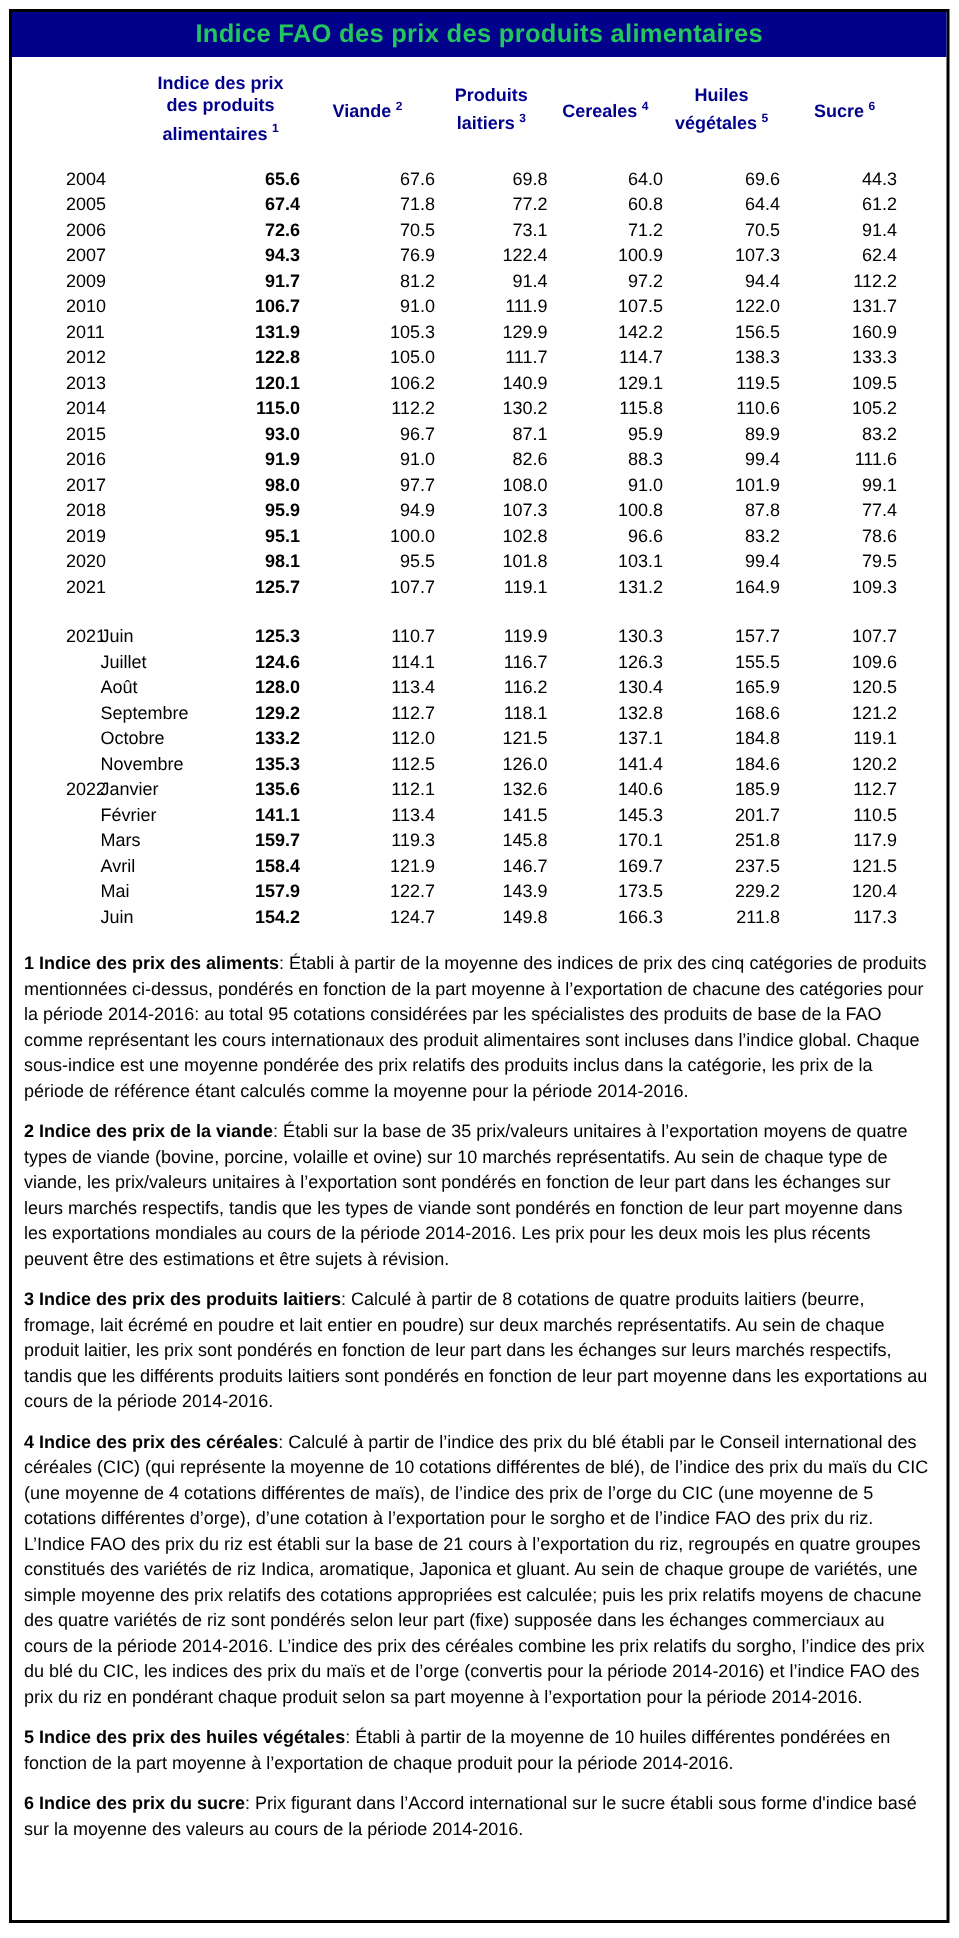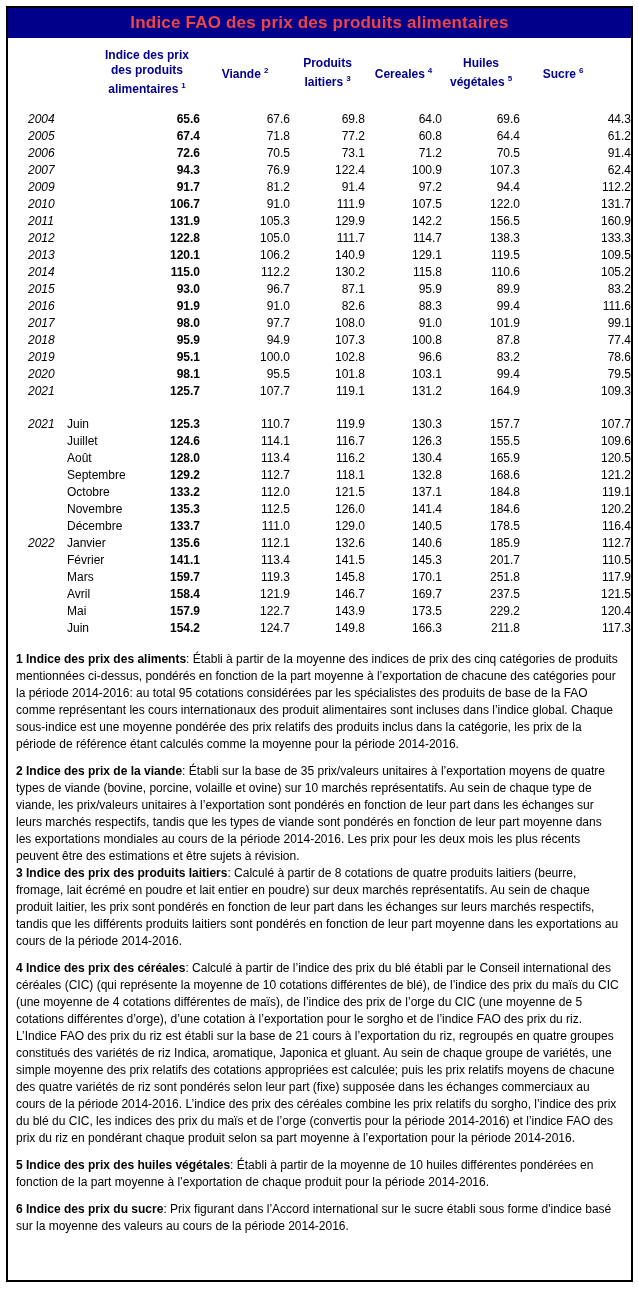--- a/index.html
+++ b/index.html
@@ -18,21 +18,21 @@
     margin: 6px;
     width: 623px;
     min-height: 1272px;
     border: 2px solid var(--ink);
     background: #ffffff;
     box-sizing: content-box;
   }
 
   .title-bar {
     background: var(--navy);
-    color: #ef4444;
+    color: #22c55e;
     font-weight: bold;
     font-size: 17px;
     height: 30px;
     line-height: 30px;
     text-align: center;
     letter-spacing: 0.2px;
   }
 
   table.price-table {
     width: 623px;
@@ -72,36 +72,36 @@
   }
   th.th-sucre { padding-right: 25px; }
 
   tbody td {
     padding: 0;
     line-height: 17px;
     height: 17px;
     white-space: nowrap;
     font-size: 12px;
   }
-  td.c-year  { text-align: left; padding-left: 20px; font-style: italic; }
+  td.c-year  { text-align: left; padding-left: 36px; }
   td.c-month { text-align: left; }
   td.num     { text-align: right; }
   td.c-food  { font-weight: bold; }
-  td.c-sucre { }
+  td.c-sucre { padding-right: 33px; }
   tr.spacer td { height: 16px; line-height: 16px; }
 
   .footnotes {
     padding: 14px 11px 10px 8px;
     font-size: 12px;
     line-height: 17px;
     color: var(--ink);
     text-align: left;
   }
   .footnote { margin: 0 0 10px 0; }
-  .footnote.tight { margin-bottom: 0; }
+  .footnote.tight { margin-bottom: 10px; }
   .fn-lead { font-weight: bold; }
 </style>
 </head>
 <body>
 
 <div class="page">
 
   <div class="title-bar">Indice FAO des prix des produits alimentaires</div>
 
   <table class="price-table">
@@ -367,30 +367,20 @@
     <td class="c-year"></td>
     <td class="c-month">Novembre</td>
     <td class="num c-food">135.3</td>
     <td class="num">112.5</td>
     <td class="num">126.0</td>
     <td class="num">141.4</td>
     <td class="num">184.6</td>
     <td class="num c-sucre">120.2</td>
   </tr>
         <tr>
-    <td class="c-year"></td>
-    <td class="c-month">Décembre</td>
-    <td class="num c-food">133.7</td>
-    <td class="num">111.0</td>
-    <td class="num">129.0</td>
-    <td class="num">140.5</td>
-    <td class="num">178.5</td>
-    <td class="num c-sucre">116.4</td>
-  </tr>
-        <tr>
     <td class="c-year">2022</td>
     <td class="c-month">Janvier</td>
     <td class="num c-food">135.6</td>
     <td class="num">112.1</td>
     <td class="num">132.6</td>
     <td class="num">140.6</td>
     <td class="num">185.9</td>
     <td class="num c-sucre">112.7</td>
   </tr>
         <tr>

